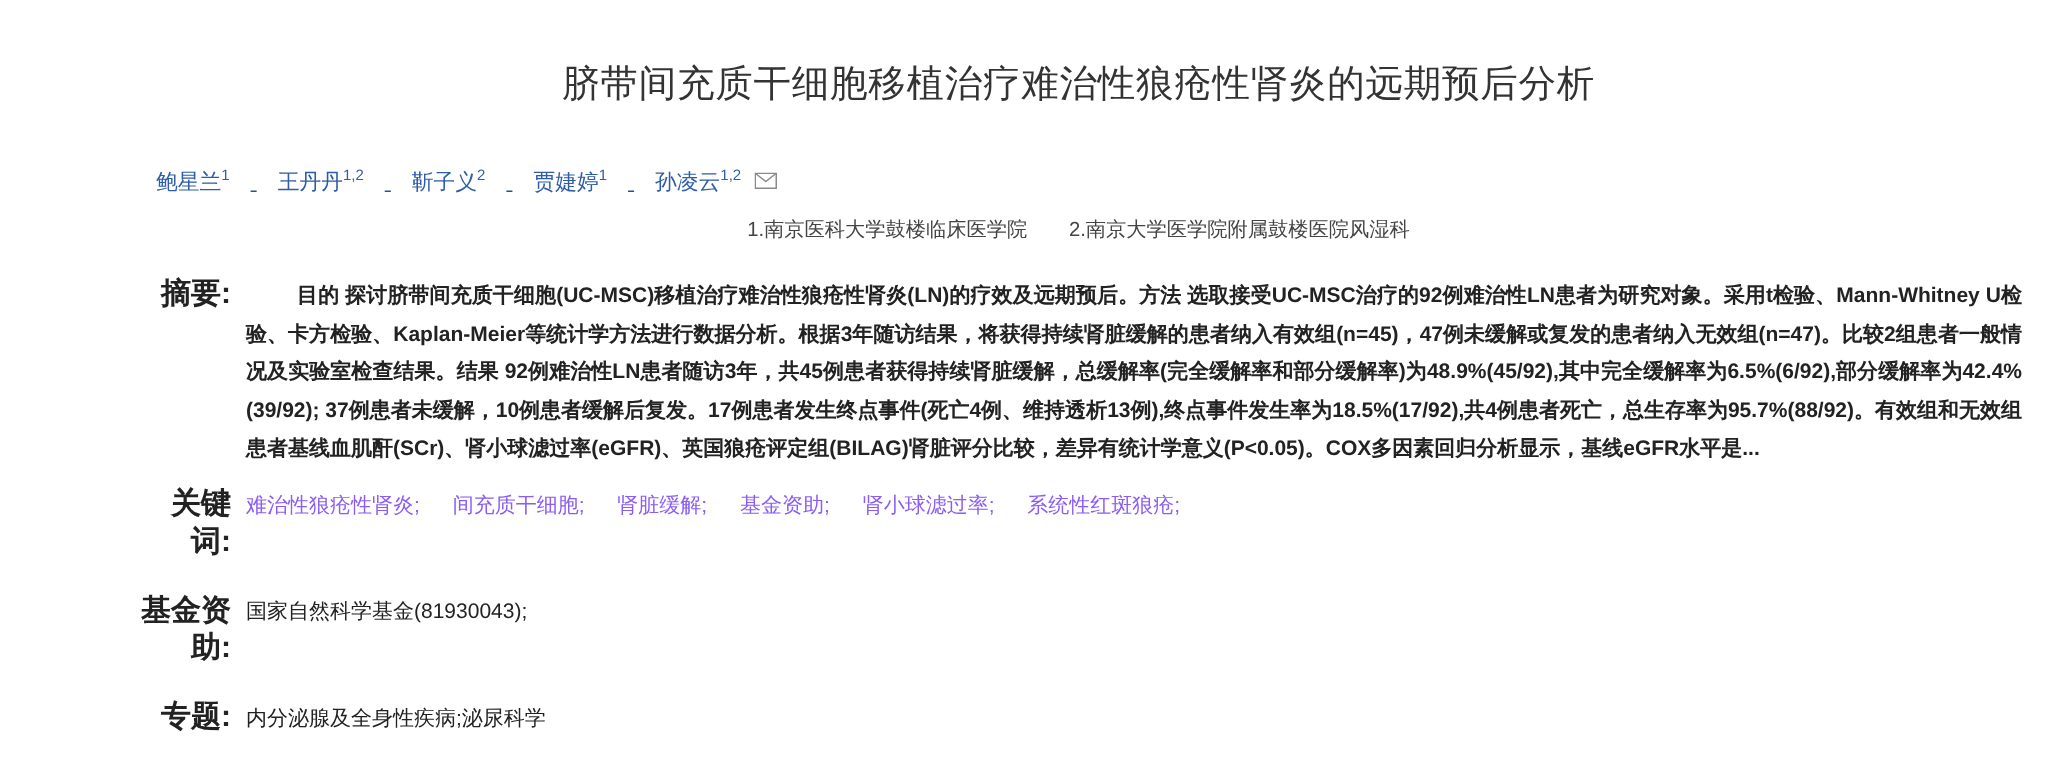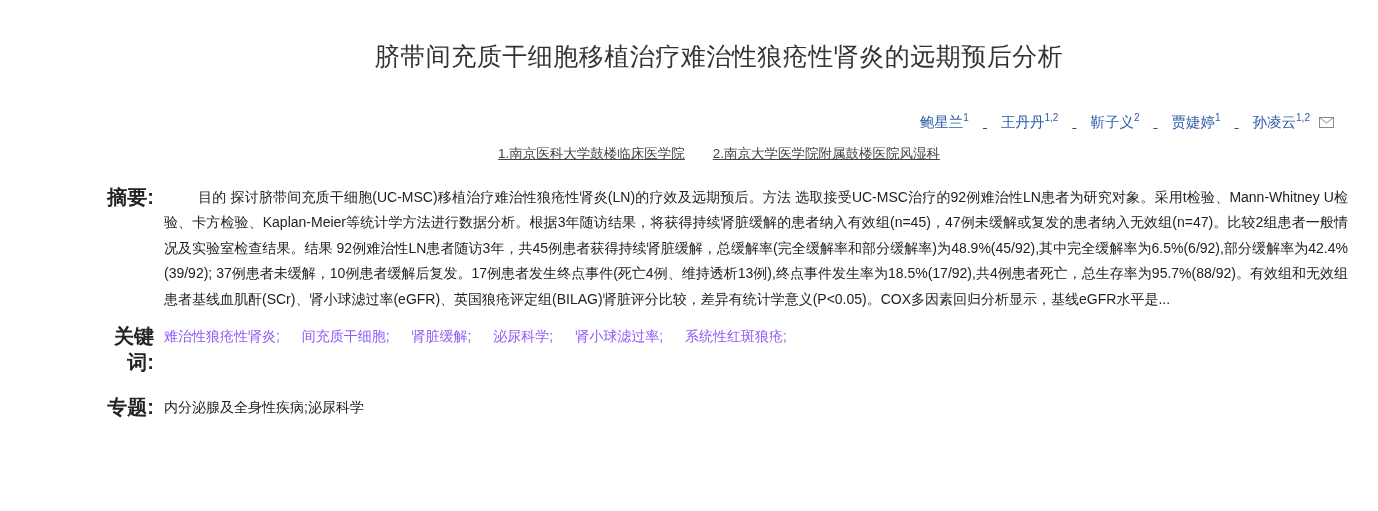--- a/index.html
+++ b/index.html
@@ -26,21 +26,21 @@
     text-align: center;
     font-size: 25px;
     font-weight: normal;
     color: #333333;
     letter-spacing: 0.5px;
     margin: 0;
     padding-top: 38px;
     line-height: 36px;
   }
   .authors {
-    text-align: right;
+    text-align: left;
     margin-top: 38px;
     font-size: 14.5px;
     color: #2b4d8f;
     text-decoration: underline;
   }
   .author {
     display: inline-block;
     margin: 0 14px;
     color: #2f5ca8;
     cursor: pointer;
@@ -58,21 +58,20 @@
   }
   .affiliations {
     text-align: center;
     margin-top: 13px;
     font-size: 13.5px;
     color: #444444;
   }
   .affiliation {
     display: inline-block;
     margin: 0 12px;
-    text-decoration: underline;
   }
   .meta-block {
     margin-top: 22px;
     font-size: 14px;
     line-height: 25.5px;
     color: #222222;
   }
   .row {
     display: flex;
     align-items: flex-start;
@@ -91,20 +90,21 @@
   }
   .row-value {
     flex: 1 1 auto;
     font-size: 14px;
     line-height: 25.5px;
     color: #222;
   }
   .abstract-text {
     text-align: justify;
     text-justify: inter-ideograph;
+    font-weight: bold;
   }
   .abstract-indent {
     display: inline-block;
     width: 34px;
   }
   .more-link {
     display: block;
     margin-top: 2px;
     margin-left: 34px;
     color: #333333;
@@ -171,26 +171,30 @@
         <div class="abstract-text"><span class="abstract-indent"></span><span>目的 探讨脐带间充质干细胞(UC-MSC)移植治疗难治性狼疮性肾炎(LN)的疗效及远期预后。方法 选取接受UC-MSC治疗的92例难治性LN患者为研究对象。采用t检验、Mann-Whitney U检验、卡方检验、Kaplan-Meier等统计学方法进行数据分析。根据3年随访结果，将获得持续肾脏缓解的患者纳入有效组(n=45)，47例未缓解或复发的患者纳入无效组(n=47)。比较2组患者一般情况及实验室检查结果。结果 92例难治性LN患者随访3年，共45例患者获得持续肾脏缓解，总缓解率(完全缓解率和部分缓解率)为48.9%(45/92),其中完全缓解率为6.5%(6/92),部分缓解率为42.4%(39/92); 37例患者未缓解，10例患者缓解后复发。17例患者发生终点事件(死亡4例、维持透析13例),终点事件发生率为18.5%(17/92),共4例患者死亡，总生存率为95.7%(88/92)。有效组和无效组患者基线血肌酐(SCr)、肾小球滤过率(eGFR)、英国狼疮评定组(BILAG)肾脏评分比较，差异有统计学意义(P&lt;0.05)。COX多因素回归分析显示，基线eGFR水平是...</span></div>
       </div>
     </div>
 
     <div class="row row-spaced">
       <div class="row-label">关键词:</div>
       <div class="row-value">
         <span class="kw">难治性狼疮性肾炎;</span>
         <span class="kw">间充质干细胞;</span>
         <span class="kw">肾脏缓解;</span>
-        <span class="kw">泌尿科学;</span>
+        <span class="kw">基金资助;</span>
         <span class="kw">肾小球滤过率;</span>
         <span class="kw">系统性红斑狼疮;</span>
       </div>
     </div>
 
+    <div class="row row-spaced">
+      <div class="row-label">基金资助:</div>
+      <div class="row-value fund">国家自然科学基金(81930043);</div>
+    </div>
 
 
     <div class="row row-spaced">
       <div class="row-label">专题:</div>
       <div class="row-value plain-val">内分泌腺及全身性疾病;泌尿科学</div>
     </div>
 
   </div>
 </div>
 

